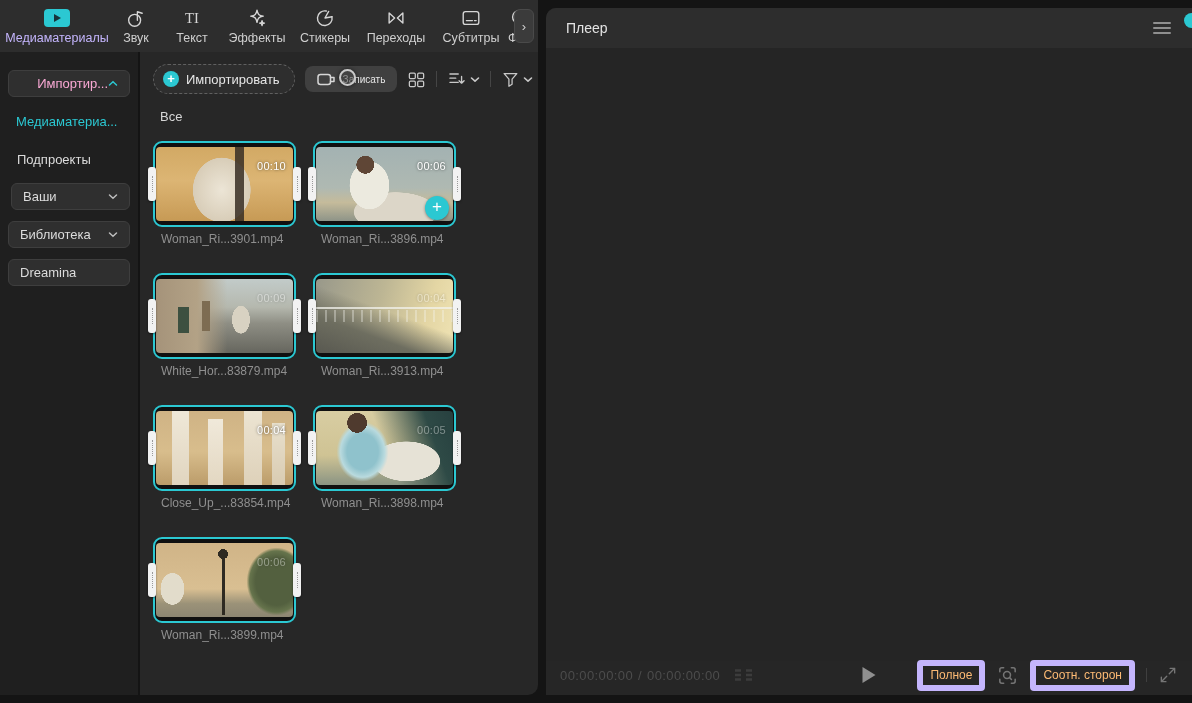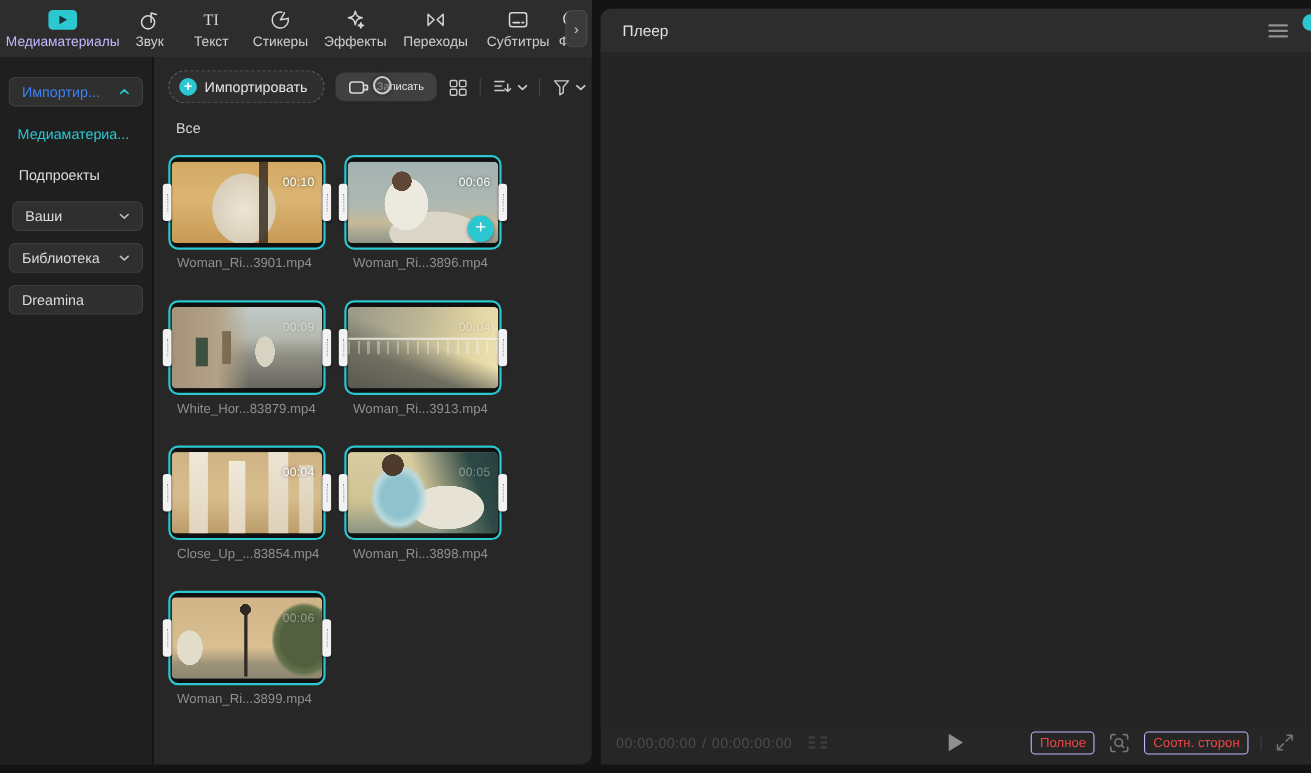--- a/index.html
+++ b/index.html
@@ -28,21 +28,21 @@
   .tab-w7{width:30px; overflow:hidden; align-items:flex-start;}
   .tabs-overflow { position:absolute; right:4px; top:9px; width:20px; height:34px;
     background:#3b3b3b; border:1px solid #4a4a4a; border-radius:6px; color:#cfcfcf;
     display:flex; align-items:center; justify-content:center; font-size:13px; cursor:pointer; }
 
   .sidebar { position:absolute; left:0; top:52px; width:140px; height:643px;
     background:#1f1f1f; border-right:2px solid #141414; padding-top:18px; }
   .side-box { margin:0 8px; height:27px; background:#2f2f2f; border:1px solid #3e3e3e;
     border-radius:6px; display:flex; align-items:center; justify-content:space-between;
     padding:0 11px; font-size:13px; color:#dcdcdc; cursor:pointer; }
-  .side-box.active-group { color:#3b82f6; }
+  .side-box.active-group { color:#f9a8d4;justify-content:flex-end; }
   .side-link { padding:0 17px; font-size:13px; color:#dcdcdc; cursor:pointer; height:17px;
     display:flex; align-items:center; white-space:nowrap; overflow:hidden; }
   .side-link.active { color:#2bc8d2;padding-left:16px; }
   .chev svg { display:block; }
   .mt16{margin-top:16px;} .mt21{margin-top:21px;} .mt15{margin-top:15px;margin-left:11px;} .mt11{margin-top:11px;}
 
   
   .media-content { position:absolute; left:142px; top:52px; width:396px; height:643px; }
   .media-toolbar { position:absolute; left:11px; top:12px; height:30px; display:flex;
     align-items:center; gap:10px; }
@@ -132,21 +132,21 @@
   .player-stage { position:absolute; left:0; top:40px; right:0; bottom:34px; background:#252525; }
   .player-controls { position:absolute; left:0; right:0; bottom:7px; height:26px;
     display:flex; align-items:center; padding:0 14px; }
   .timecode { font-size:13px; color:#4c4c4c; letter-spacing:.4px; white-space:nowrap; }
   .time-sep { color:#4c4c4c; padding:0 5px; }
   .frames-icon { margin-left:12px; display:flex; align-items:center; }
   .play-btn { position:absolute; left:50%; top:50%; transform:translate(-50%,-50%);
     cursor:pointer; width:0; height:0; border-left:13px solid #8f8f8f;
     border-top:8px solid transparent; border-bottom:8px solid transparent; }
   .pc-right { margin-left:auto; display:flex; align-items:center; gap:11px; }
-  .pbtn { border:1px solid #c4b5fd; border-radius:4px; color:#ef4444; font-size:12px;
+  .pbtn { border:6px solid #c4b5fd; border-radius:4px; color:#fdba74; font-size:12px;
     padding:2px 7px 3px; cursor:pointer; white-space:nowrap; }
   .pc-right svg { stroke:#757575; fill:none; stroke-width:1.6; stroke-linecap:round; stroke-linejoin:round; cursor:pointer; }
   .pc-divider { width:1px; height:14px; background:#3f3f3f; }
 
   
   .cursor { position:absolute; left:339px; top:69px; width:17px; height:17px; border-radius:50%;
     border:2px solid #c9c9c9; background:rgba(70,70,70,.55);
     box-shadow:0 0 4px rgba(0,0,0,.6); z-index:99; pointer-events:none; }
 </style>
 </head>
@@ -175,37 +175,37 @@
         <div class="tab-label">Звук</div>
       </div>
       <div class="tab tab-w2">
         <div class="tab-icon">
           <svg width="22" height="22" viewBox="0 0 24 24">
               <text x="12" y="17" text-anchor="middle" font-size="16" font-family="Liberation Serif, serif" fill="#d6d6d6" stroke="none">TI</text>
             </svg>
         </div>
         <div class="tab-label">Текст</div>
       </div>
+      <div class="tab tab-w4">
+        <div class="tab-icon">
+          <svg width="22" height="22" viewBox="0 0 24 24">
+              <path d="M12 3.5 C12.8 8 14 9.2 18.8 10 C14 10.8 12.8 12 12 16.8 C11.2 12 10 10.8 5.2 10 C10 9.2 11.2 8 12 3.5 Z"></path>
+              <path d="M17.5 15 l.6 2 2 .6 -2 .6 -.6 2 -.6 -2 -2 -.6 2 -.6 Z"></path>
+            </svg>
+        </div>
+        <div class="tab-label">Эффекты</div>
+      </div>
       <div class="tab tab-w3">
         <div class="tab-icon">
           <svg width="22" height="22" viewBox="0 0 24 24">
               <path d="M19.6 10.6 A8 8 0 1 1 13.4 4.4"></path>
               <path d="M12 12 L16 4.8 M12 12 L19.6 10.6"></path>
             </svg>
         </div>
         <div class="tab-label">Стикеры</div>
-      </div>
-      <div class="tab tab-w4">
-        <div class="tab-icon">
-          <svg width="22" height="22" viewBox="0 0 24 24">
-              <path d="M12 3.5 C12.8 8 14 9.2 18.8 10 C14 10.8 12.8 12 12 16.8 C11.2 12 10 10.8 5.2 10 C10 9.2 11.2 8 12 3.5 Z"></path>
-              <path d="M17.5 15 l.6 2 2 .6 -2 .6 -.6 2 -.6 -2 -2 -.6 2 -.6 Z"></path>
-            </svg>
-        </div>
-        <div class="tab-label">Эффекты</div>
       </div>
       <div class="tab tab-w5">
         <div class="tab-icon">
           <svg width="22" height="22" viewBox="0 0 24 24">
               <path d="M4.5 6.5 L10.5 12 L4.5 17.5 Z"></path>
               <path d="M19.5 6.5 L13.5 12 L19.5 17.5 Z"></path>
             </svg>
         </div>
         <div class="tab-label">Переходы</div>
       </div>

